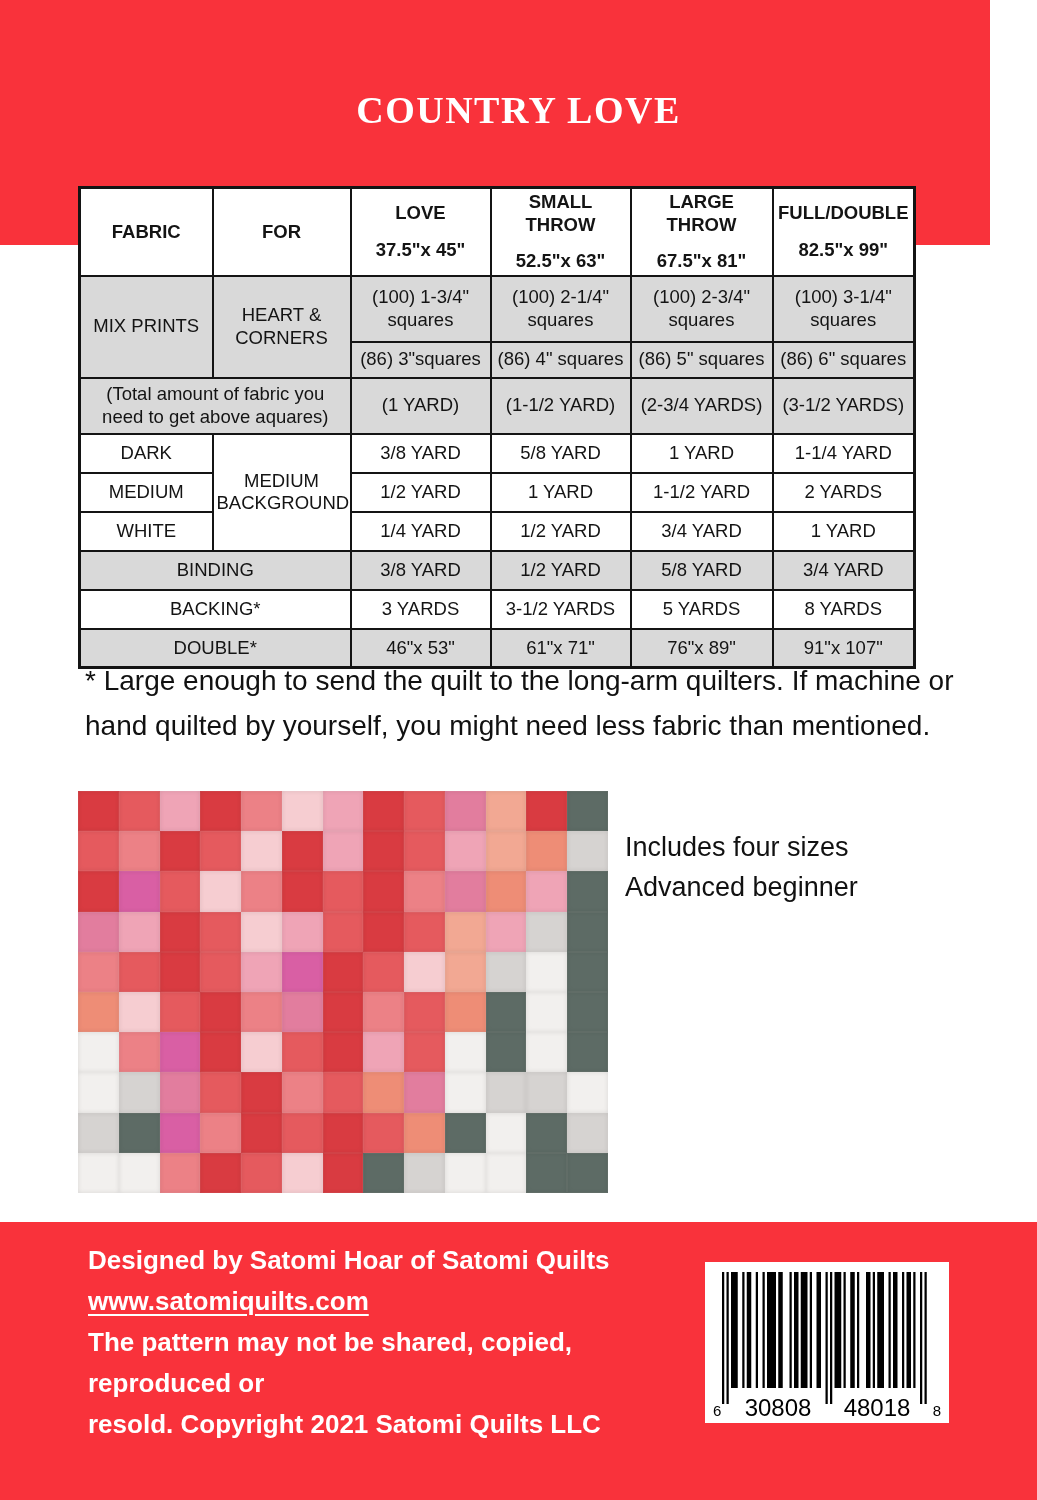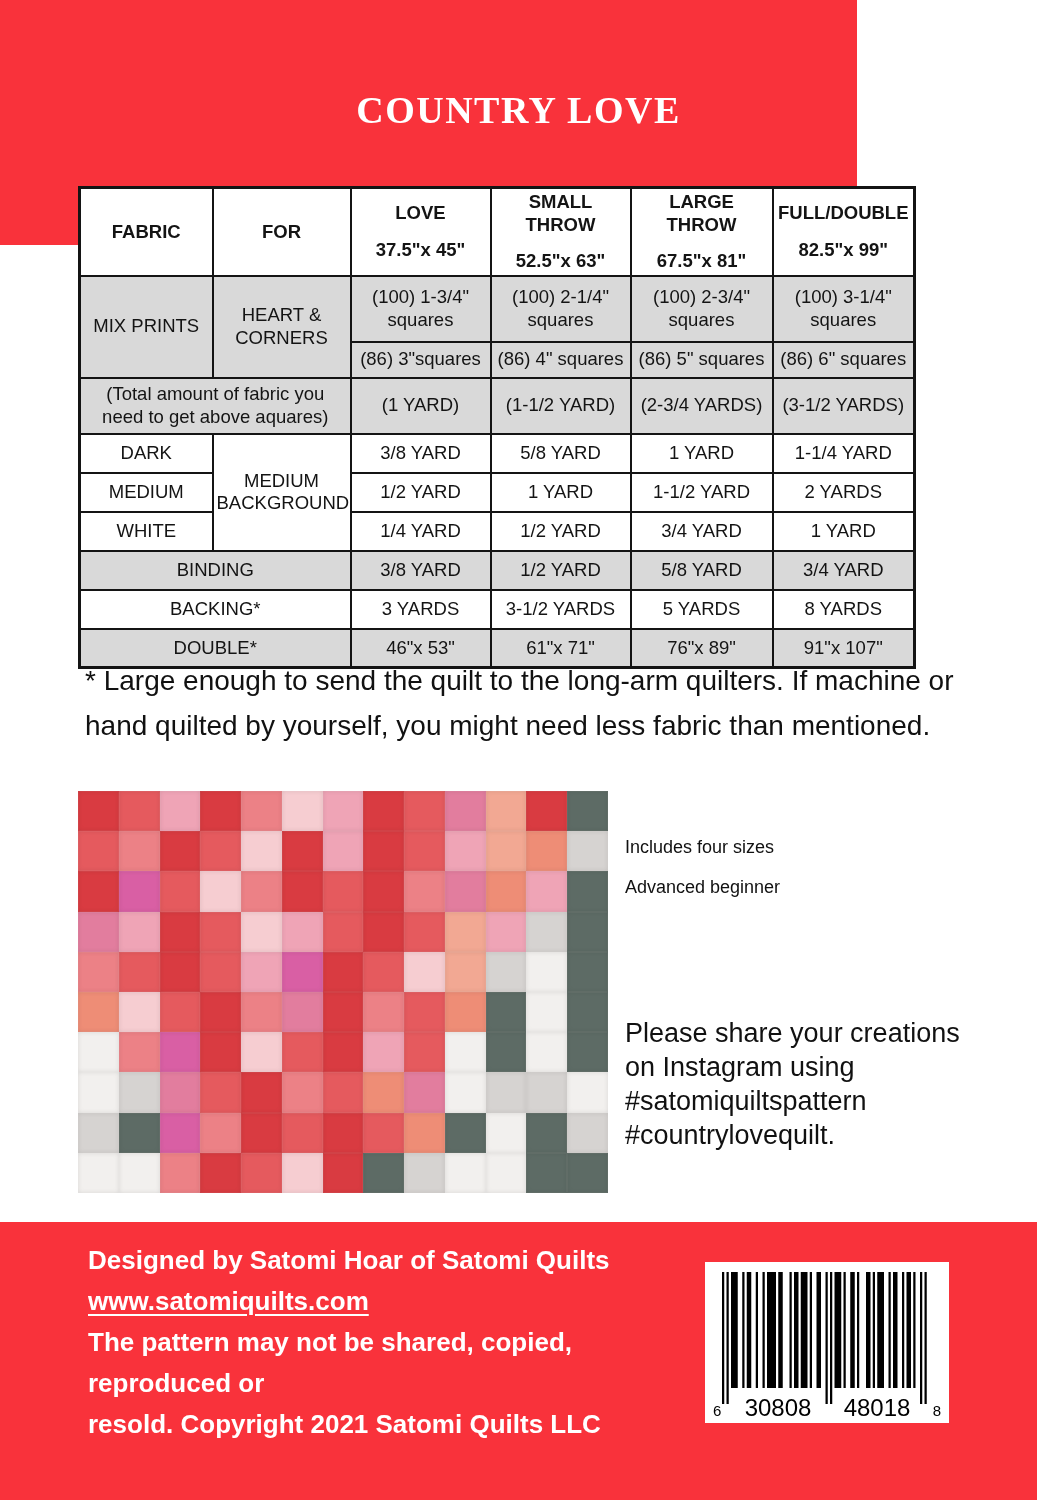--- a/index.html
+++ b/index.html
@@ -2,21 +2,21 @@
 <html><head>
 <meta charset="utf-8">
 <style>
   html,body{margin:0;padding:0;background:#888;}
   .page{
     position:relative;width:1037px;height:1500px;margin:0 auto;
     background:#ffffff;overflow:hidden;
     font-family:"Liberation Sans",sans-serif;color:#141414;
   }
   
-  .top-band{position:absolute;left:0;top:0;width:857px;height:245px;background:#f9323b;}
+  .top-band{position:absolute;left:0;top:0;width:990px;height:245px;background:#f9323b;}
   .footer-band{position:absolute;left:0;top:1222px;width:1037px;height:278px;background:#f9323b;}
   
   .title{
     position:absolute;left:0;top:88px;width:1037px;text-align:center;
     font-family:"Liberation Serif",serif;font-weight:bold;font-size:38px;
     letter-spacing:1.5px;color:#ffffff;margin:0;
   }
   
   table.fabric{
     position:absolute;left:78px;top:186px;width:837px;
@@ -42,21 +42,21 @@
   
   .quilt{
     position:absolute;left:78px;top:791px;width:530px;height:402px;
     display:grid;grid-template-columns:repeat(13,1fr);grid-auto-rows:1fr;
   }
   .q-cell{box-shadow:inset 0 0 5px rgba(0,0,0,0.10), inset 0 0 0 1px rgba(255,255,255,0.05);}
   .q-dot{background-image:radial-gradient(rgba(255,255,255,0.85) 1.6px, transparent 1.9px);background-size:10px 10px;}
   
   .details{
     position:absolute;left:625px;top:830px;width:400px;
-    font-size:18px;line-height:34px;color:#111;
+    font-size:27px;line-height:34px;color:#111;
   }
   .details .dl1{margin-bottom:6px;}
   .share{
     position:absolute;left:625px;top:1016px;width:400px;
     font-size:27px;line-height:34px;color:#111;
   }
   
   .footer-text{
     position:absolute;left:88px;top:18px;width:610px;
     color:#ffffff;font-weight:bold;font-size:26px;line-height:41px;
@@ -316,26 +316,20 @@
       <div class="q-cell" style="background: rgb(242, 240, 238);"></div>
       <div class="q-cell" style="background: rgb(93, 107, 101);"></div>
       <div class="q-cell" style="background: rgb(93, 107, 101);"></div>
     </div>
 
   <div class="details">
     <div class="dl1">Includes four sizes</div>
     <div>Advanced beginner</div>
   </div>
 
-  <div class="share">
-    <div>Please share your creations</div>
-    <div>on Instagram using</div>
-    <div>#satomiquiltspattern</div>
-    <div>#countrylovequilt.</div>
-  </div>
 
   <div class="footer-band">
     <div class="footer-text">
       <div>Designed by Satomi Hoar of Satomi Quilts</div>
       <div class="site">www.satomiquilts.com</div>
       <div>The pattern may not be shared, copied, reproduced or</div>
       <div>resold. Copyright 2021 Satomi Quilts LLC</div>
     </div>
     <div class="barcode-box">
       <svg id="barcode-svg" width="244" height="161" viewBox="0 0 244 161">

